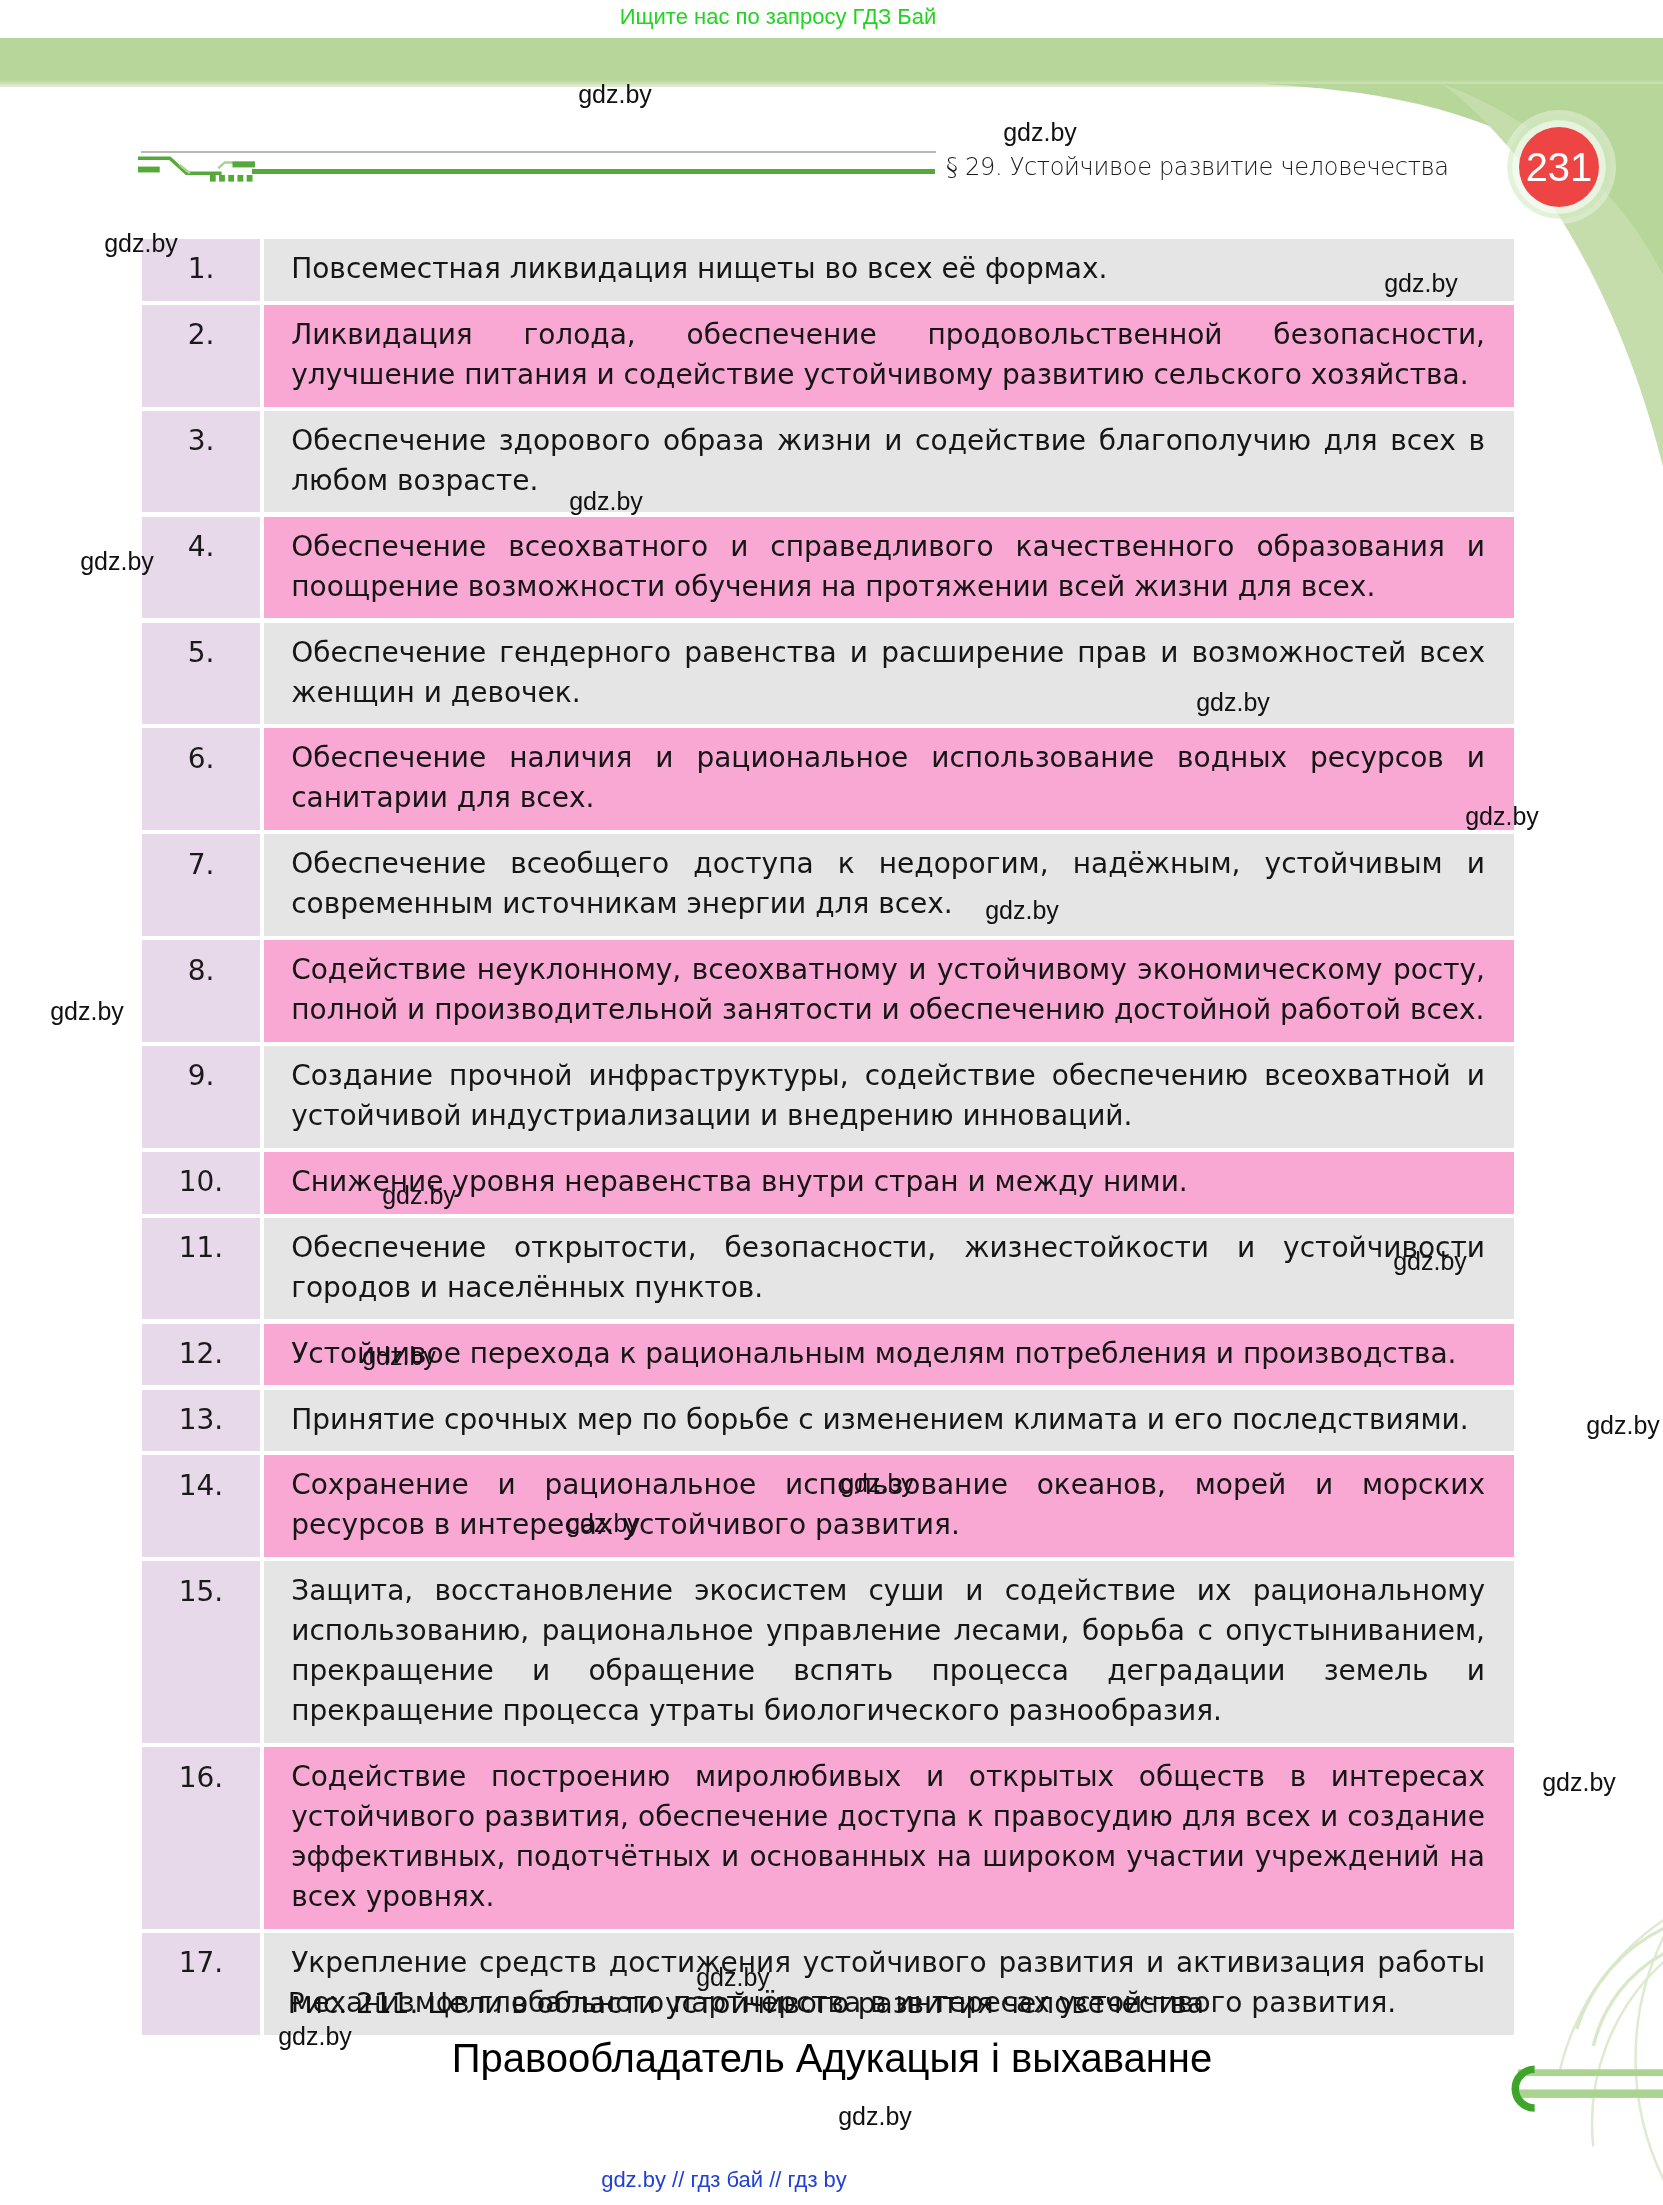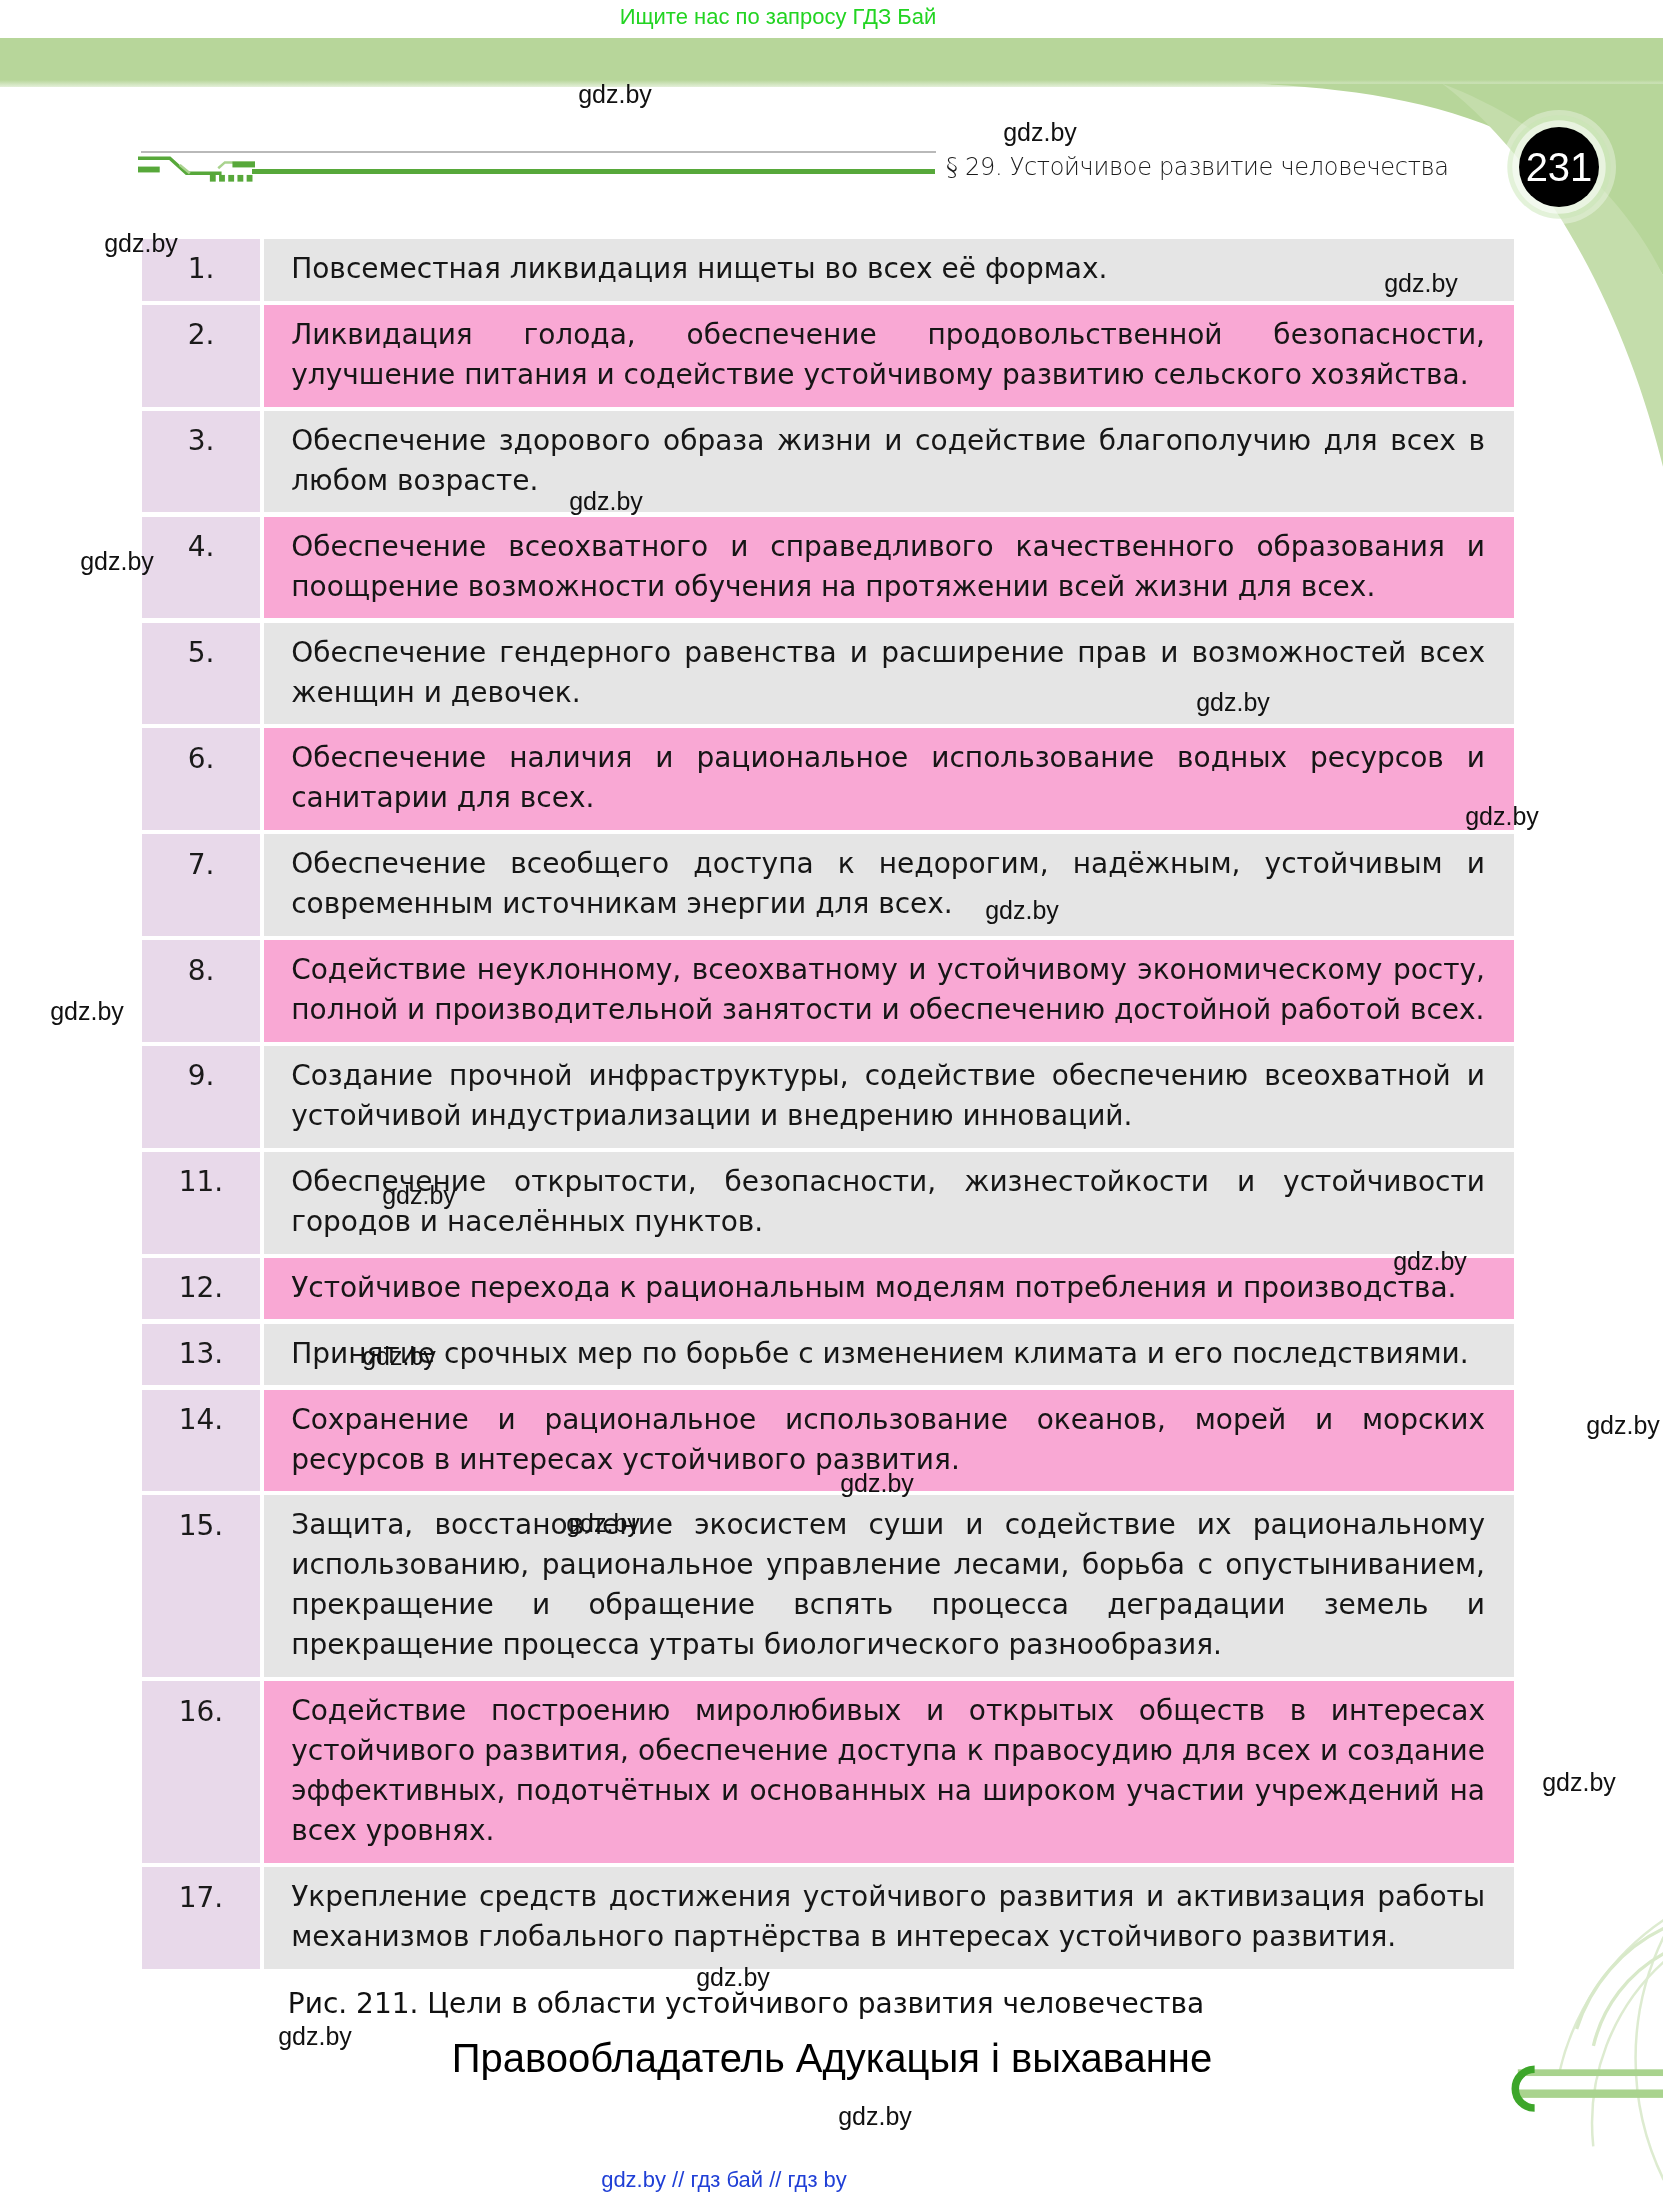--- a/index.html
+++ b/index.html
@@ -4,21 +4,21 @@
 <style>
   html, body { margin:0; padding:0; }
   body { width:1664px; height:2205px; position:relative; background:#ffffff; overflow:hidden; font-family:"DejaVu Sans", sans-serif; color:#111; }
   .top-ad { position:absolute; top:0; left:0; width:1556px; height:37px; text-align:center; line-height:34px; font-family:"Liberation Sans", sans-serif; font-size:22px; color:#22d422; }
   .band { position:absolute; left:0; top:38px; width:1664px; height:48px; background:#b7d69a; }
   .band-shade { position:absolute; left:0; top:80px; width:1664px; height:6.7px; background:linear-gradient(#b7d69a,#e4efd9); }
   .curve { position:absolute; left:0; top:0; width:1664px; height:2205px; pointer-events:none; }
   .rule { position:absolute; left:141px; top:151px; width:795px; height:1.7px; background:#b9b9b9; }
   .greenline { position:absolute; left:252px; top:169px; width:683px; height:5px; background:#57a83a; }
   .header-title { position:absolute; left:946px; top:153px; font-size:24px; font-family:"DejaVu Sans", sans-serif; font-weight:300; color:#1b1b1b; letter-spacing:-0.3px; }
-  .pagenum { position:absolute; left:1519px; top:127px; width:80px; height:80px; border-radius:50%; background:#000000; color:#fff; font-size:40px; font-family:"Liberation Sans", sans-serif; line-height:80px; text-align:center; box-shadow:0 0 0 6.7px rgba(255,255,255,0.55), 0 0 0 11.7px rgba(200,230,180,0.5), 0 0 0 17px rgba(255,255,255,0.35); }
+  .pagenum { position:absolute; left:1519px; top:127px; width:80px; height:80px; border-radius:50%; background:#ef4444; color:#fff; font-size:40px; font-family:"Liberation Sans", sans-serif; line-height:80px; text-align:center; box-shadow:0 0 0 6.7px rgba(255,255,255,0.55), 0 0 0 11.7px rgba(200,230,180,0.5), 0 0 0 17px rgba(255,255,255,0.35); }
   .goals { position:absolute; left:142px; top:239px; width:1372px; }
   .row { display:flex; margin-bottom:4.2px; }
   .num { width:118px; flex:none; background:#e8d9ea; text-align:center; font-size:28px; padding-top:13.4px; box-sizing:border-box; margin-right:4.2px; color:#1a1a1a; }
   .txt { flex:1; padding:10px 29px 11.7px 27px; font-size:28px; line-height:40px; text-align:justify; color:#161616; background:#e5e5e5; }
   .row.alt .txt { background:#f9a8d4; }
   .caption { position:absolute; top:1987px; left:0; width:1492px; text-align:center; font-size:28px; color:#111; }
   .rights { position:absolute; top:2036px; left:0; width:1664px; text-align:center; font-family:"Liberation Sans", sans-serif; font-size:40px; color:#000000; }
   .footer-links { position:absolute; top:2167px; left:0; width:1448px; text-align:center; font-family:"Liberation Sans", sans-serif; font-size:22px; color:#1f3fd6; }
   .wm { position:absolute; font-family:"Liberation Sans", sans-serif; font-size:25px; color:#111; transform:translate(-50%,-50%); white-space:nowrap; }
   .deco-br { position:absolute; left:1501px; top:1903px; width:163px; height:252px; }
@@ -91,20 +91,24 @@
       <div class="txt">Обеспечение всеобщего доступа к недорогим, надёжным, устойчивым и современным источникам энергии для всех.</div>
     </div>
   <div class="row alt">
       <div class="num">8.</div>
       <div class="txt">Содействие неуклонному, всеохватному и устойчивому экономическому росту, полной и производительной занятости и обеспечению достойной работой всех.</div>
     </div>
   <div class="row">
       <div class="num">9.</div>
       <div class="txt">Создание прочной инфраструктуры, содействие обеспечению всеохватной и устойчивой индустриализации и внедрению инноваций.</div>
     </div>
+  <div class="row alt">
+      <div class="num">10.</div>
+      <div class="txt">Снижение уровня неравенства внутри стран и между ними.</div>
+    </div>
   <div class="row">
       <div class="num">11.</div>
       <div class="txt">Обеспечение открытости, безопасности, жизнестойкости и устойчивости городов и населённых пунктов.</div>
     </div>
   <div class="row alt">
       <div class="num">12.</div>
       <div class="txt">Устойчивое перехода к рациональным моделям потребления и производства.</div>
     </div>
   <div class="row">
       <div class="num">13.</div>

